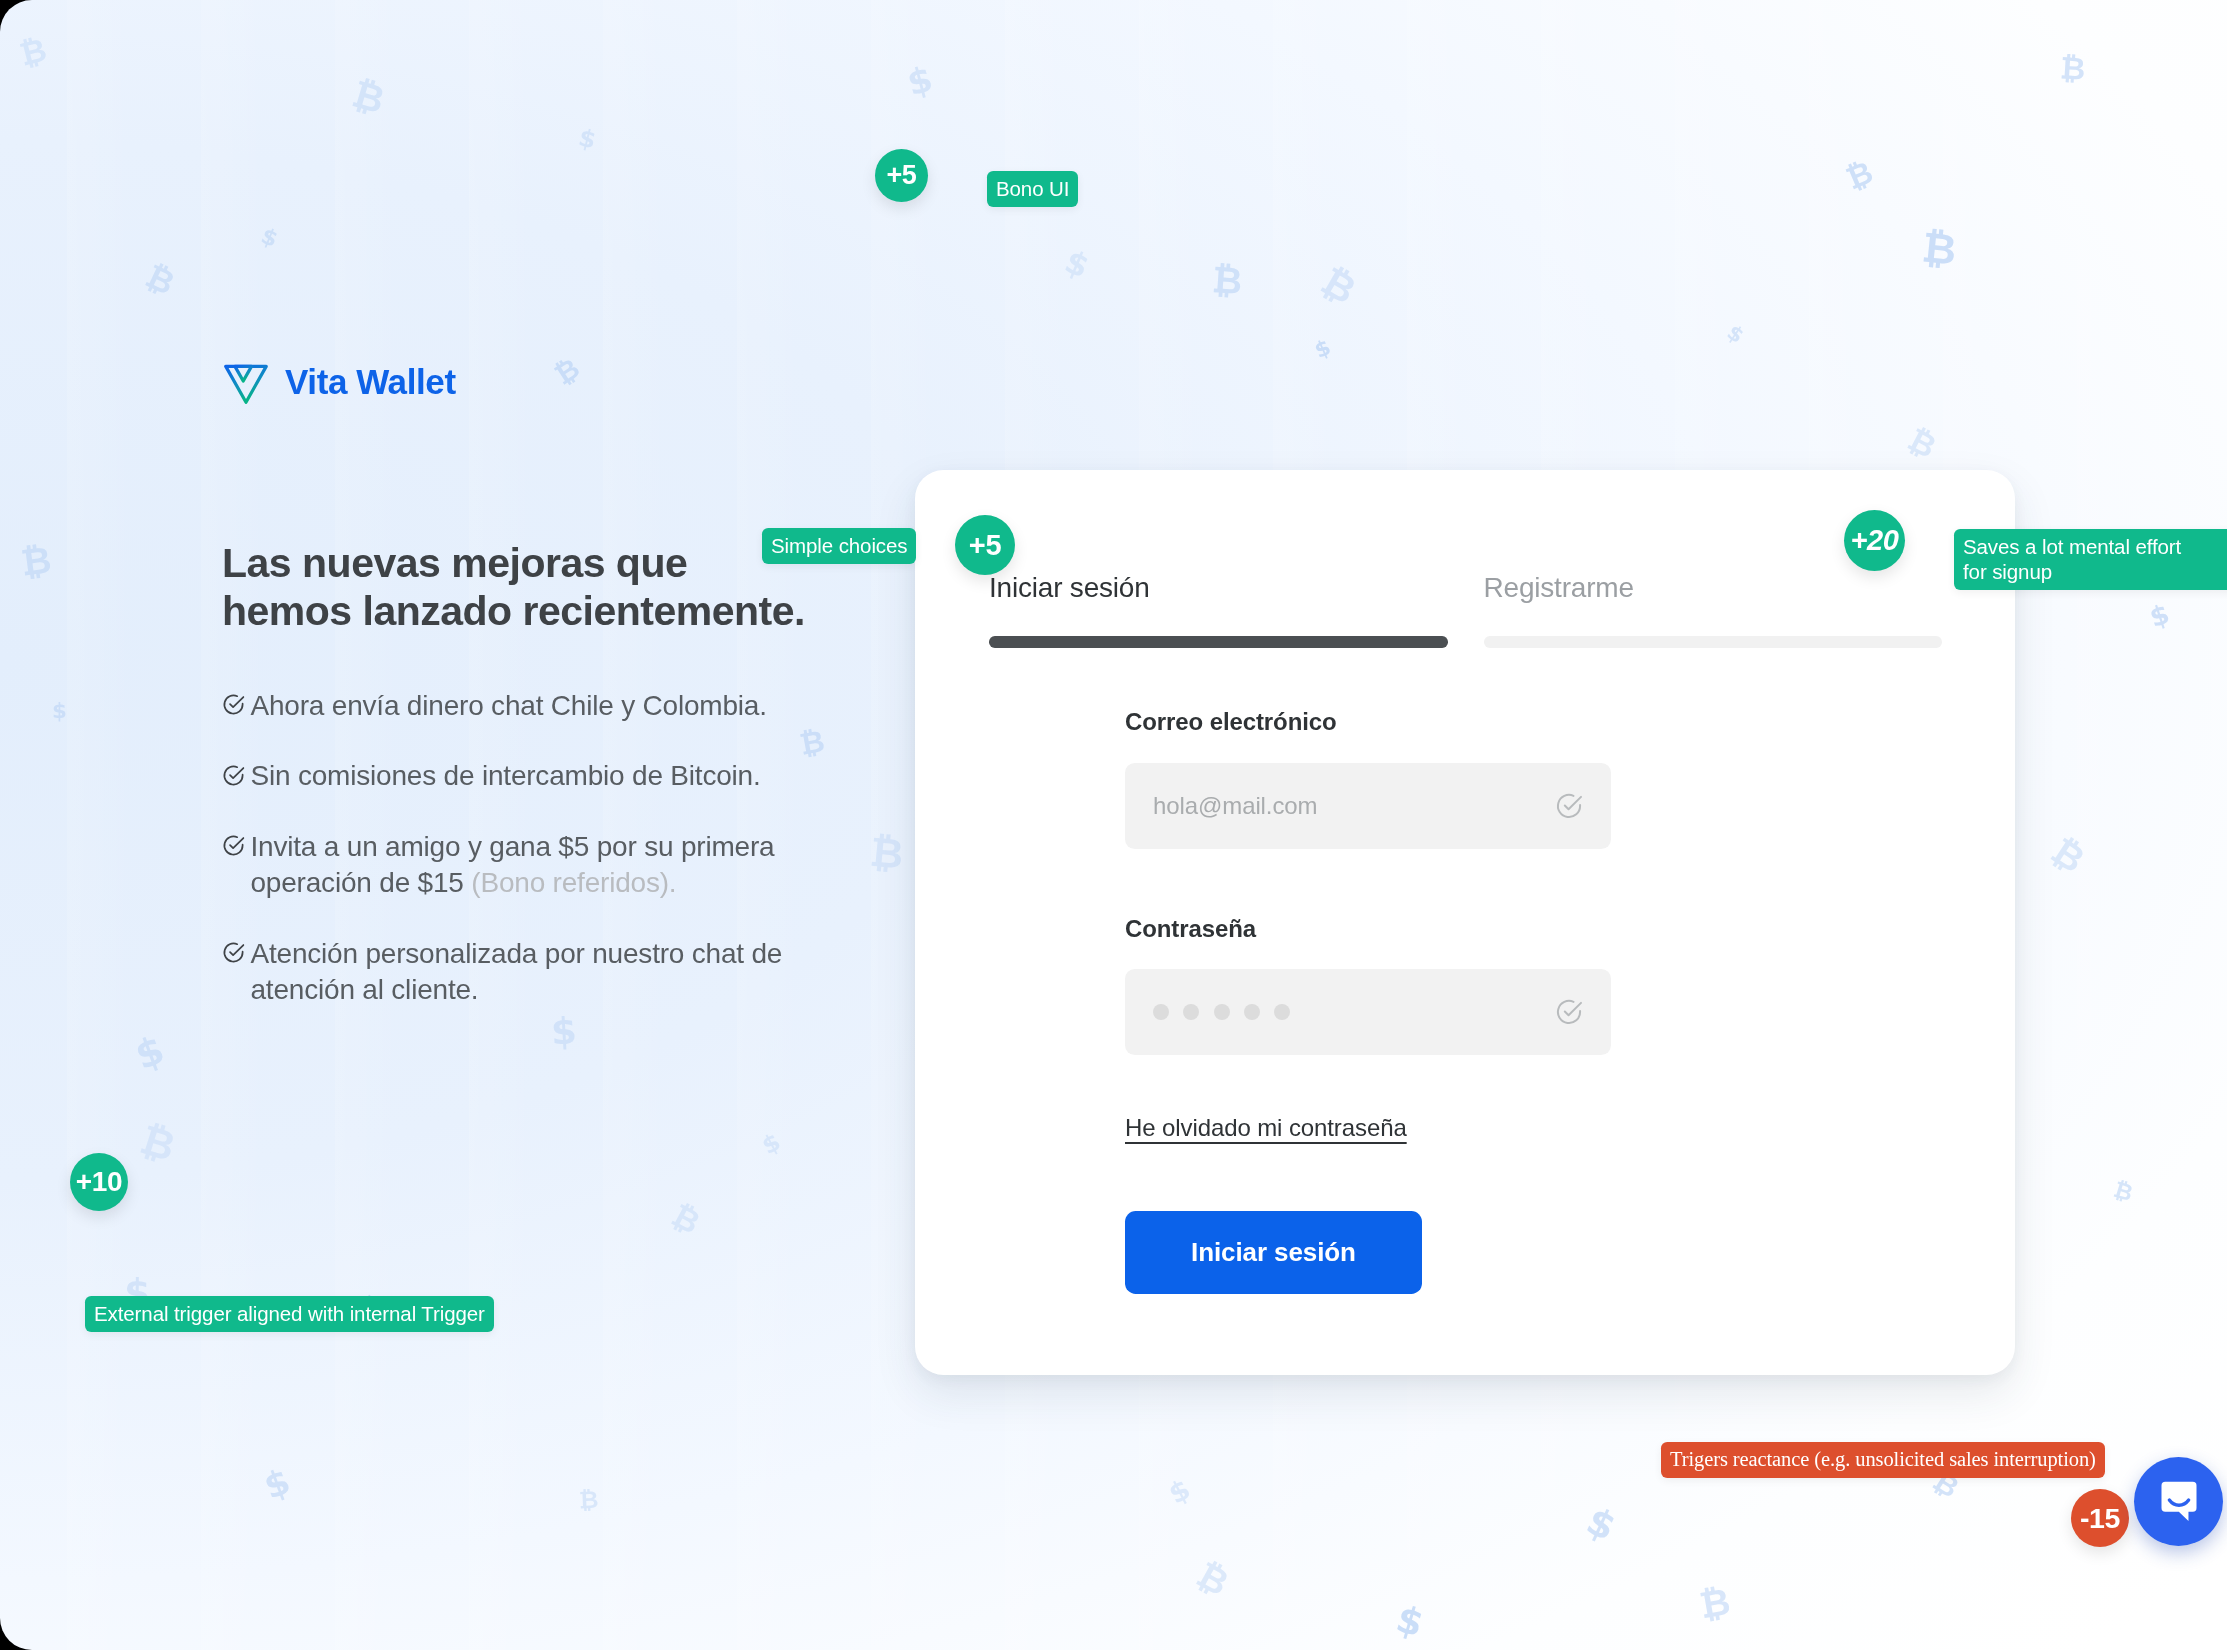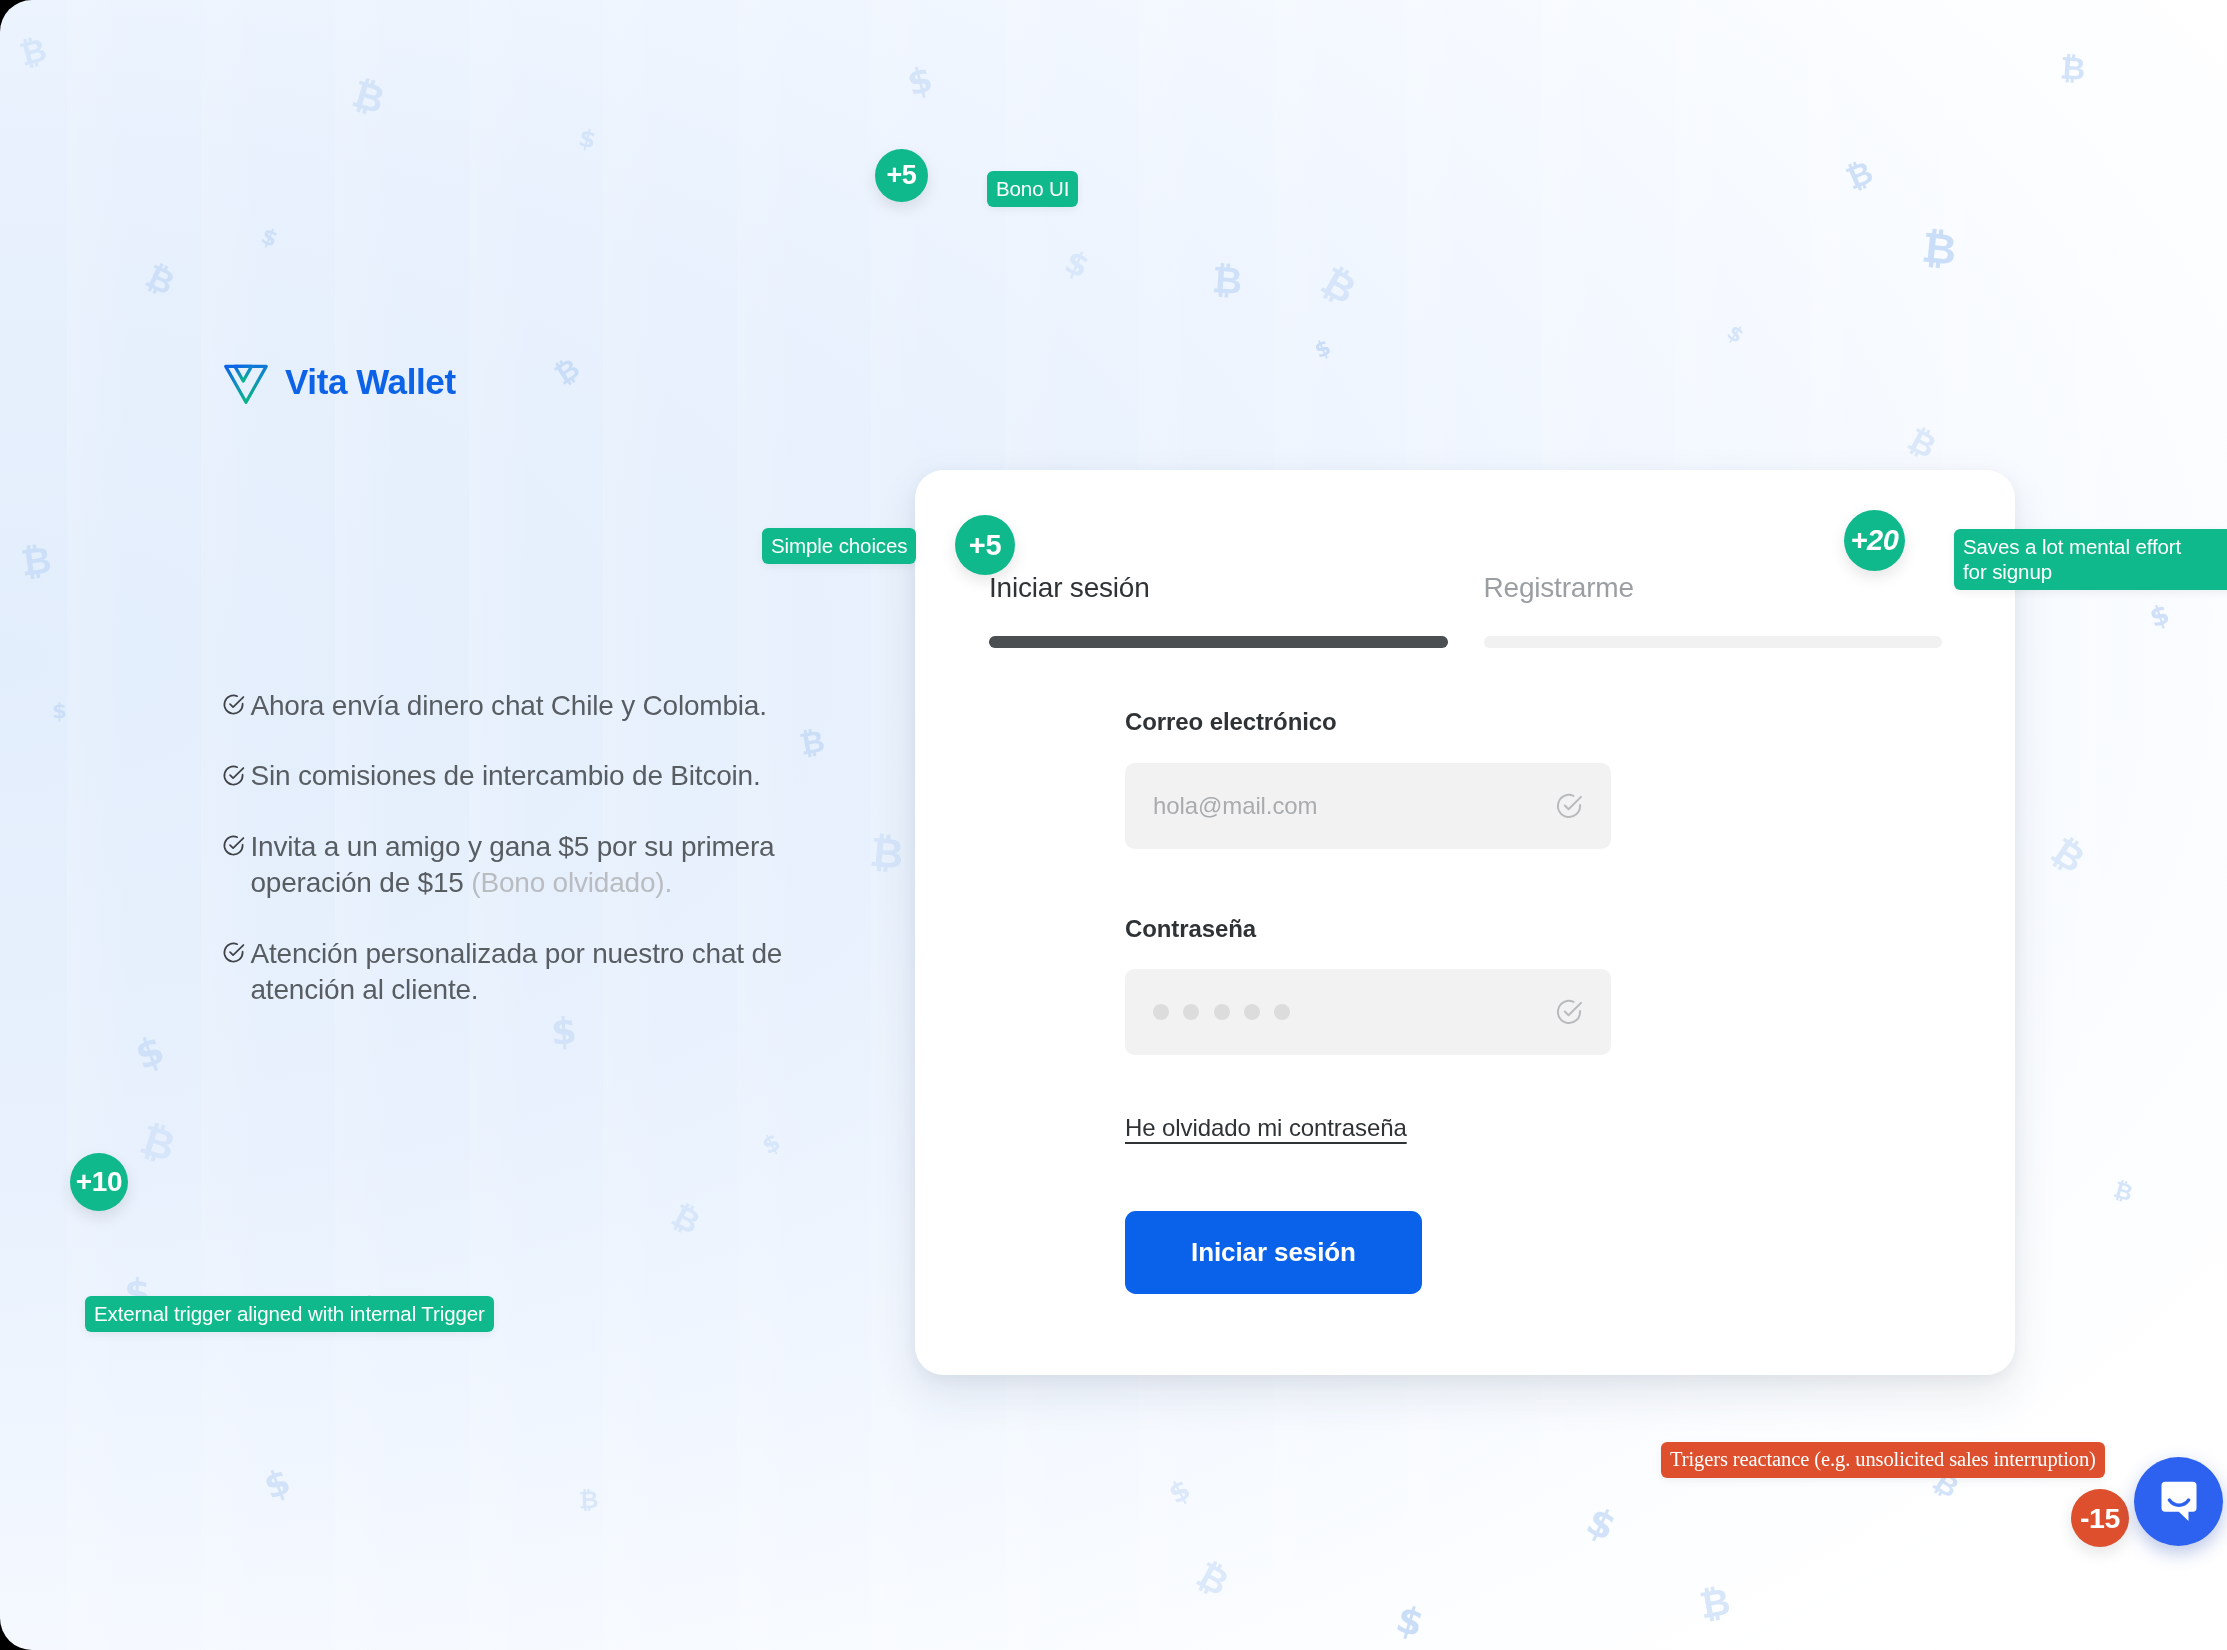--- a/index.html
+++ b/index.html
@@ -213,20 +213,21 @@
                 <stop offset="100%" stop-color="#07b388"></stop>
               </linearGradient>
             </defs>
             <path d="M6 16 H94 L50 94 Z" fill="none" stroke="url(#vgrad)" stroke-width="7" stroke-linejoin="round"></path>
             <path d="M26 16 L62 16 L44 48 Z" fill="none" stroke="url(#vgrad)" stroke-width="7" stroke-linejoin="round"></path>
           </svg>
         </span>
         <span class="wordmark">Vita Wallet</span>
       </div>
 
+      <h1 id="headline">Las nuevas mejoras que hemos lanzado recientemente.</h1>
 
       <div id="bullets">
           <div class="bullet">
             <span class="ck">
               <svg viewBox="0 0 24 24" fill="none" xmlns="http://www.w3.org/2000/svg">
                 <path d="M21.5 11.2V12a9.5 9.5 0 1 1-5.63-8.68" stroke="#3f4347" stroke-width="1.8" stroke-linecap="round"></path>
                 <path d="M8.4 11.6 L11.6 14.8 L22.3 4.2" stroke="#3f4347" stroke-width="1.8" stroke-linecap="round" stroke-linejoin="round"></path>
               </svg>
             </span>
             <span class="txt">Ahora envía dinero chat Chile y Colombia.</span>
@@ -240,21 +241,21 @@
             </span>
             <span class="txt">Sin comisiones de intercambio de Bitcoin.</span>
           </div>
           <div class="bullet">
             <span class="ck">
               <svg viewBox="0 0 24 24" fill="none" xmlns="http://www.w3.org/2000/svg">
                 <path d="M21.5 11.2V12a9.5 9.5 0 1 1-5.63-8.68" stroke="#3f4347" stroke-width="1.8" stroke-linecap="round"></path>
                 <path d="M8.4 11.6 L11.6 14.8 L22.3 4.2" stroke="#3f4347" stroke-width="1.8" stroke-linecap="round" stroke-linejoin="round"></path>
               </svg>
             </span>
-            <span class="txt">Invita a un amigo y gana $5 por su primera operación de $15 <span class="muted">(Bono olvidado).</span></span>
+            <span class="txt">Invita a un amigo y gana $5 por su primera operación de $15 <span class="muted">(Bono referidos).</span></span>
           </div>
           <div class="bullet">
             <span class="ck">
               <svg viewBox="0 0 24 24" fill="none" xmlns="http://www.w3.org/2000/svg">
                 <path d="M21.5 11.2V12a9.5 9.5 0 1 1-5.63-8.68" stroke="#3f4347" stroke-width="1.8" stroke-linecap="round"></path>
                 <path d="M8.4 11.6 L11.6 14.8 L22.3 4.2" stroke="#3f4347" stroke-width="1.8" stroke-linecap="round" stroke-linejoin="round"></path>
               </svg>
             </span>
             <span class="txt">Atención personalizada por nuestro chat de atención al cliente.</span>
           </div>

